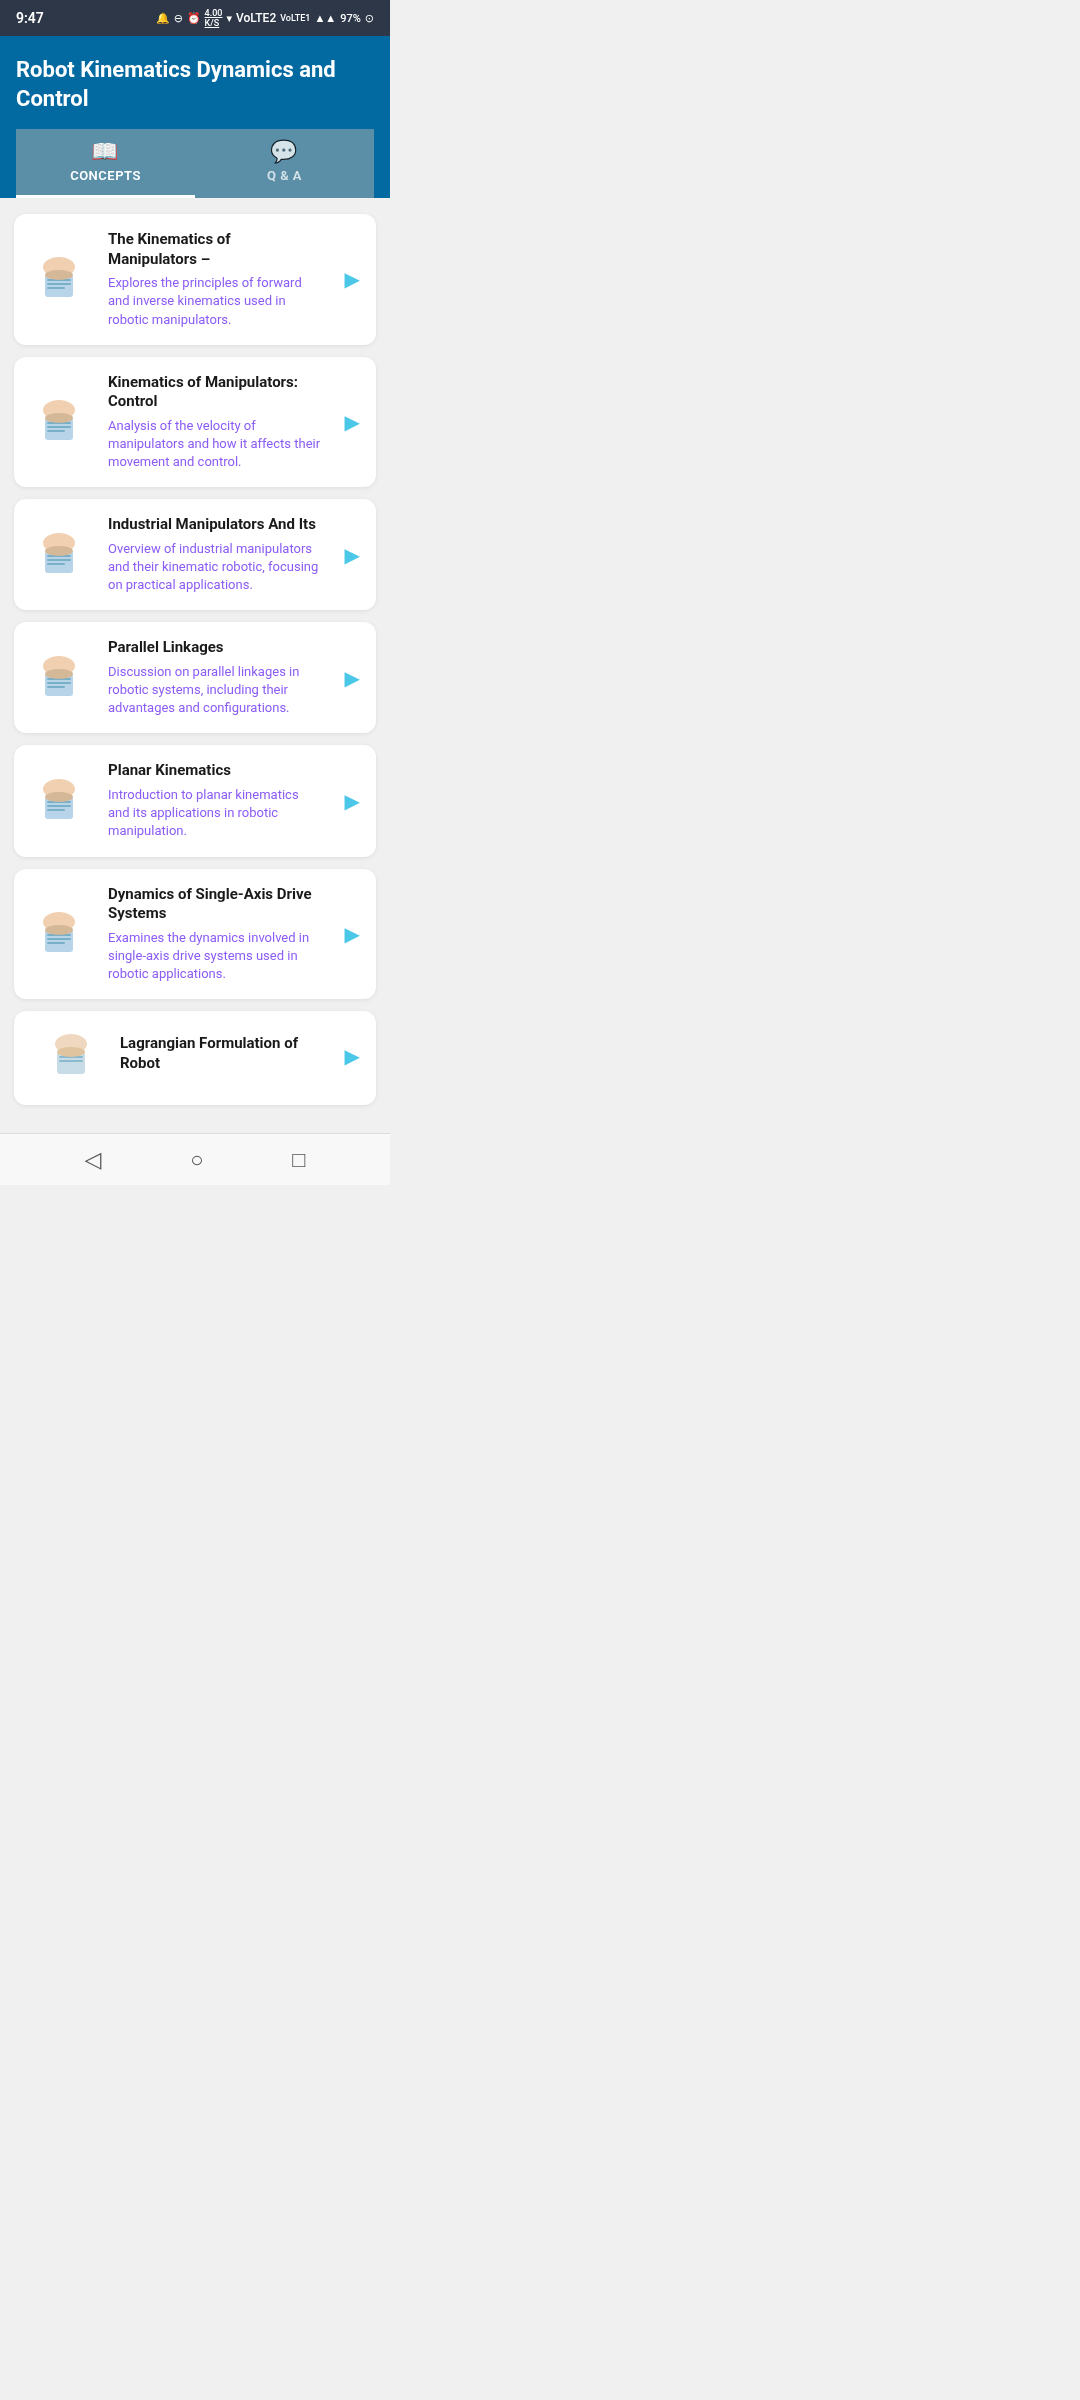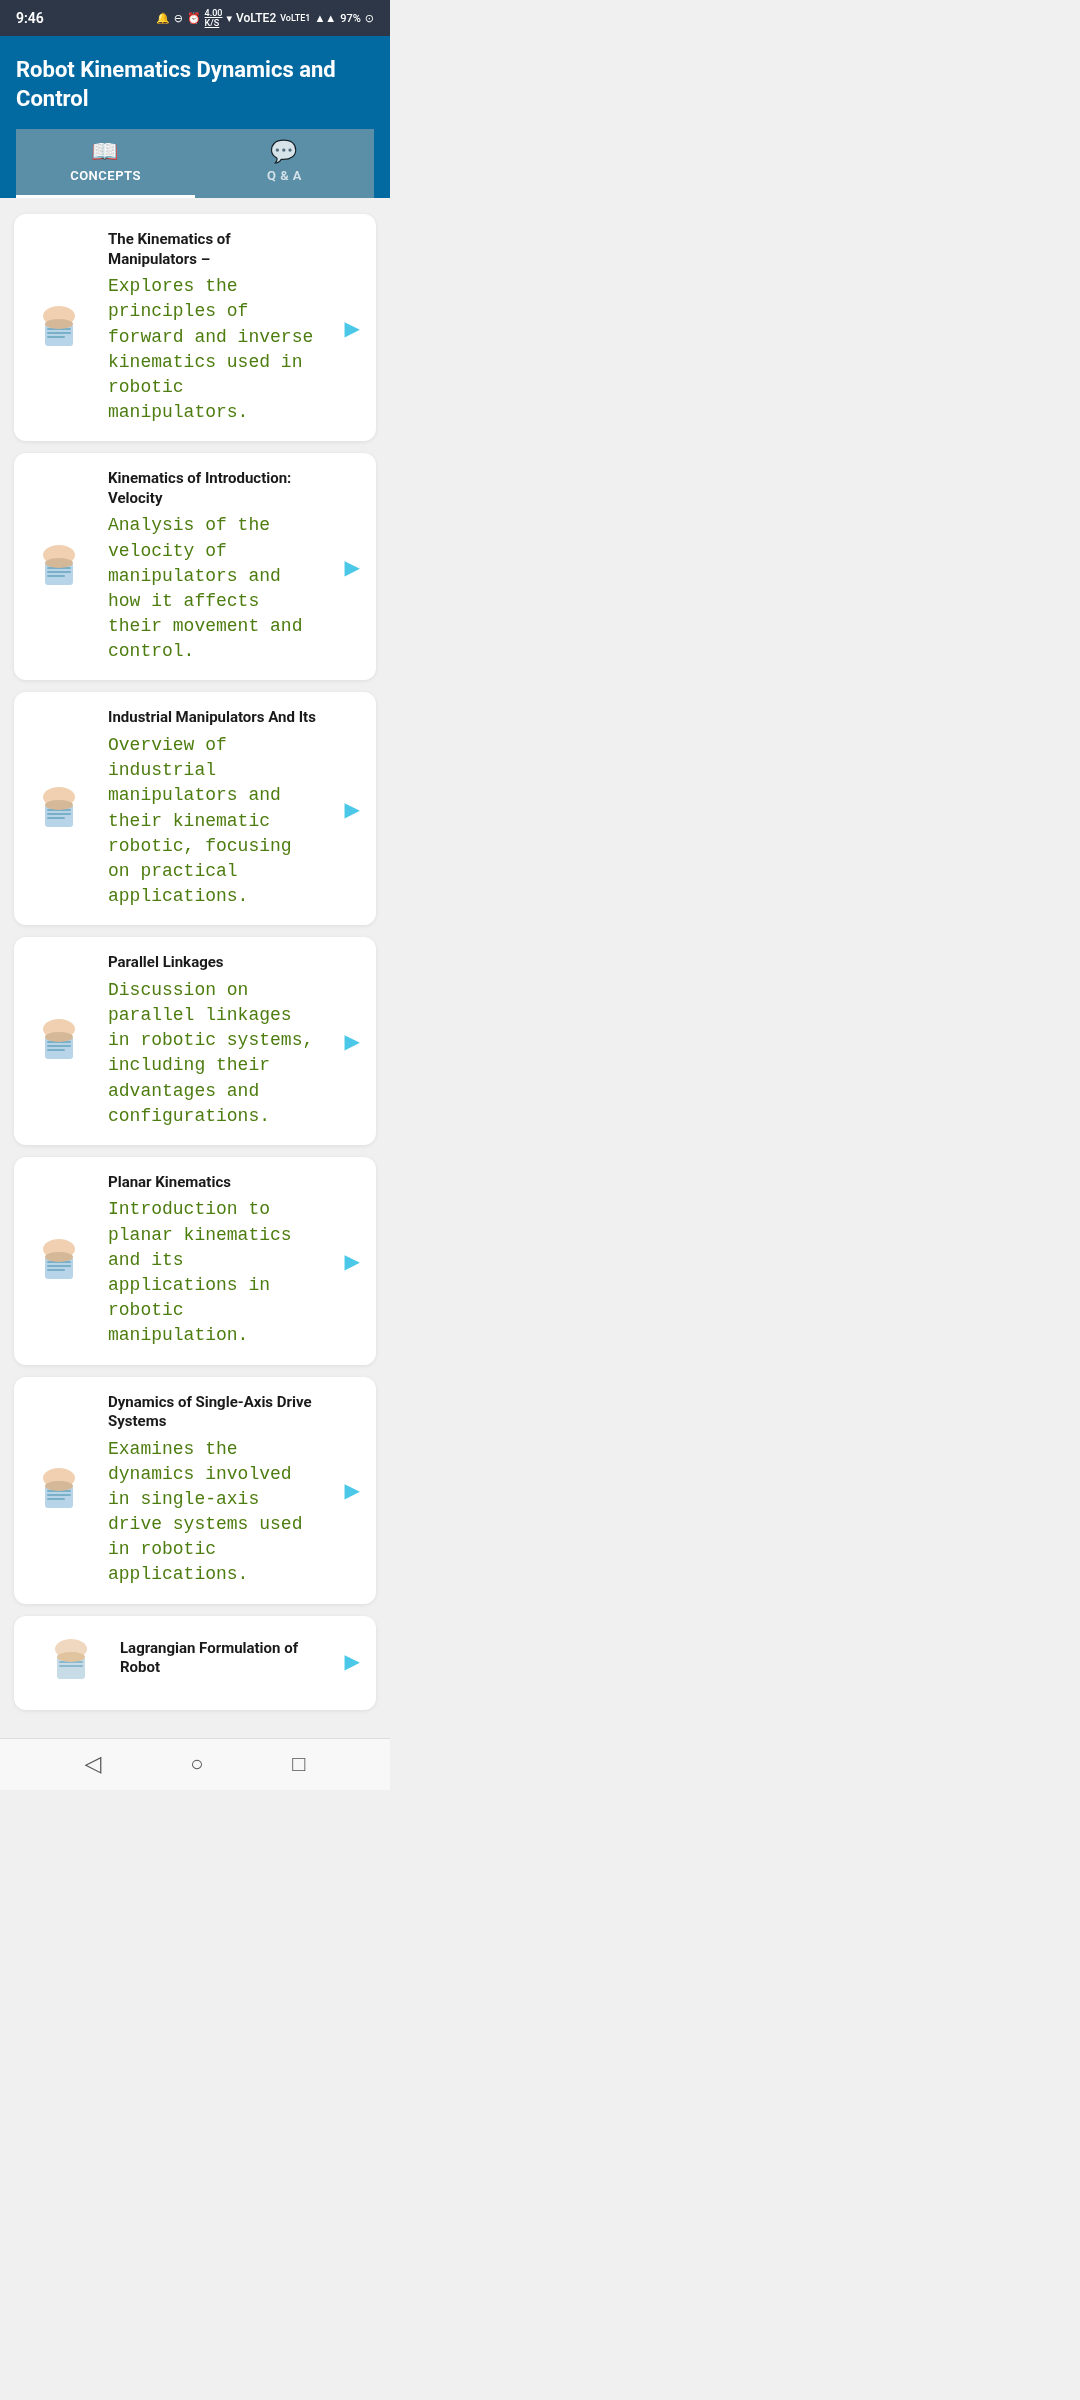--- a/index.html
+++ b/index.html
@@ -144,24 +144,23 @@
 
     .card-title {
       font-size: 15px;
       font-weight: 700;
       color: #1a1a1a;
       margin-bottom: 5px;
       line-height: 1.3;
     }
 
     .card-desc {
-      font-size: 18px;
-      color: #4d7c0f;
+      font-size: 13px;
+      color: #8b5cf6;
       line-height: 1.4;
-      font-family: Liberation Mono, monospace;
     }
 
     .card-arrow {
       color: #4bc8e8;
       font-size: 20px;
       flex-shrink: 0;
       margin-left: 4px;
     }
 
     
@@ -182,21 +181,21 @@
       color: #555;
       cursor: pointer;
       padding: 8px 16px;
     }
   </style>
 </head>
 <body>
 
 <div class="status-bar">
   <div class="status-bar-content">
-    <span class="status-time">9:46</span>
+    <span class="status-time">9:47</span>
     <div class="status-icons">
       <span>🔔</span>
       <span>⊖</span>
       <span>⏰</span>
       <span style="font-size:9px;text-decoration:underline;">4.00<br>K/S</span>
       <span>▾</span>
       <span style="font-size:12px;">VoLTE2</span>
       <span style="font-size:9px;">VoLTE1</span>
       <span>▲▲</span>
       <span>97%</span>
@@ -245,21 +244,21 @@
       <svg class="book-icon-svg" viewBox="0 0 52 52" xmlns="http://www.w3.org/2000/svg">
         <ellipse cx="26" cy="14" rx="16" ry="10" fill="#f0d0b0"></ellipse>
         <rect x="12" y="22" width="28" height="22" rx="3" fill="#b8d4e8"></rect>
         <rect x="14" y="26" width="24" height="2" rx="1" fill="#7aafc8"></rect>
         <rect x="14" y="30" width="24" height="2" rx="1" fill="#7aafc8"></rect>
         <rect x="14" y="34" width="18" height="2" rx="1" fill="#7aafc8"></rect>
         <ellipse cx="26" cy="22" rx="14" ry="5" fill="#d4b898"></ellipse>
       </svg>
     </div>
     <div class="card-text">
-      <div class="card-title">Kinematics of Introduction: Velocity</div>
+      <div class="card-title">Kinematics of Manipulators: Control</div>
       <div class="card-desc">Analysis of the velocity of manipulators and how it affects their movement and control.</div>
     </div>
     <div class="card-arrow">▶</div>
   </div>
 
   <div class="card">
     <div class="card-icon">
       <svg class="book-icon-svg" viewBox="0 0 52 52" xmlns="http://www.w3.org/2000/svg">
         <ellipse cx="26" cy="14" rx="16" ry="10" fill="#f0d0b0"></ellipse>
         <rect x="12" y="22" width="28" height="22" rx="3" fill="#b8d4e8"></rect>

